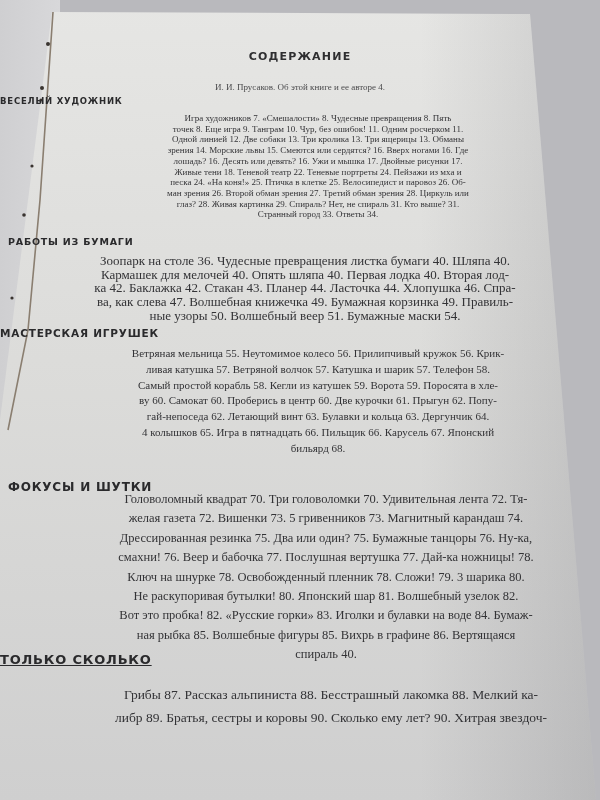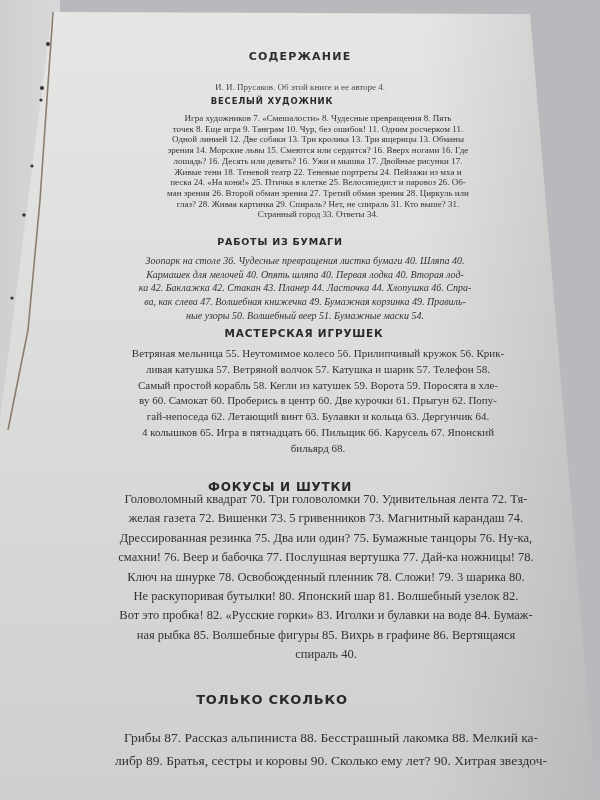--- a/index.html
+++ b/index.html
@@ -33,41 +33,41 @@
   .toc-title {
     position: absolute; top: 50px; left: 0; width: 600px; text-align: center;
     font-family: "DejaVu Sans", sans-serif; font-weight: bold; font-size: 11px;
     letter-spacing: 1.2px; color: #2e2e30;
   }
   .preface {
     position: absolute; top: 82px; left: 0; width: 600px; text-align: center;
     font-size: 9px; color: #4a4a4c;
   }
   .section-heading {
-    position: absolute; left: 0; width: 544px; text-align: center;
+    position: absolute; left: 0; width: 544px; 
     font-family: "DejaVu Sans", sans-serif; font-weight: bold; color: #2a2a2c;
     letter-spacing: 0.8px;
   }
   .section-body {
     position: absolute; text-align: justify; text-align-last: center;
     color: #333336;
   }
   .section-body .ln {
     display: block; white-space: nowrap; text-align: center;
   }
   .s1-h { top: 96px; font-size: 8.5px; }
   .s1-b { top: 113px; left: 118px; width: 400px; font-size: 9px; line-height: 10.7px; }
   .s2-h { top: 236px; font-size: 9.5px; padding-left: 8px; }
-  .s2-b { top: 254px; left: 90px; width: 430px; font-size: 10px; line-height: 13.7px; font-style: italic; }
-  .s3-h { top: 327px; font-size: 10.5px; padding-left: 32px; }
+  .s2-b { top: 254px; left: 90px; width: 430px; font-size: 13px; line-height: 13.7px; }
+  .s3-h { top: 327px; font-size: 10.5px; }
   .s3-b { top: 346px; left: 76px; width: 484px; font-size: 11px; line-height: 15.8px; }
   .s4-h { top: 480px; font-size: 12px; padding-left: 8px; }
   .s4-b { top: 490px; left: 66px; width: 520px; font-size: 12.5px; line-height: 19.4px; }
-  .s5-h { top: 692px; font-size: 13px; }
-  .s5-b { top: 683px; left: 66px; width: 530px; font-size: 13.5px; line-height: 23px; margin-top: 43px; }
+  .s5-h { top: 652px; font-size: 13px; text-decoration: underline; }
+  .s5-b { top: 683px; left: 66px; width: 530px; font-size: 13.5px; line-height: 23px; }
 </style>
 </head>
 <body>
 
 <div class="backdrop-left"></div>
 <div class="page"></div>
 <div class="page-shadow"></div>
 
 <svg class="binding" viewBox="0 0 60 800">
   <path d="M53 12 L40 200 L28 330 L8 430" stroke="#8a7e70" stroke-width="1.6" fill="none"></path>

